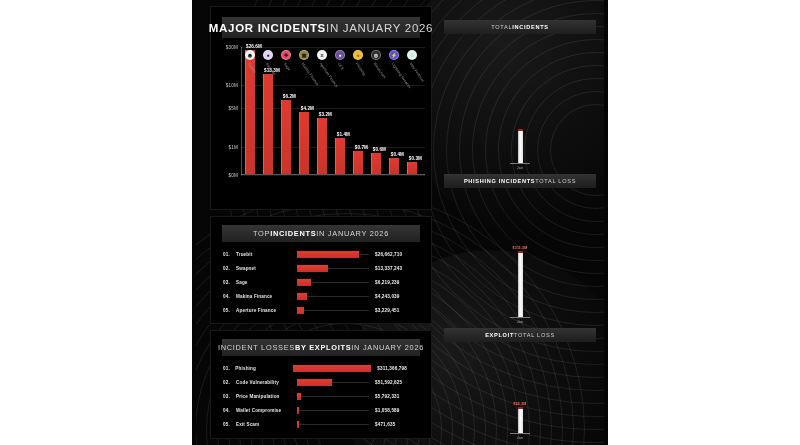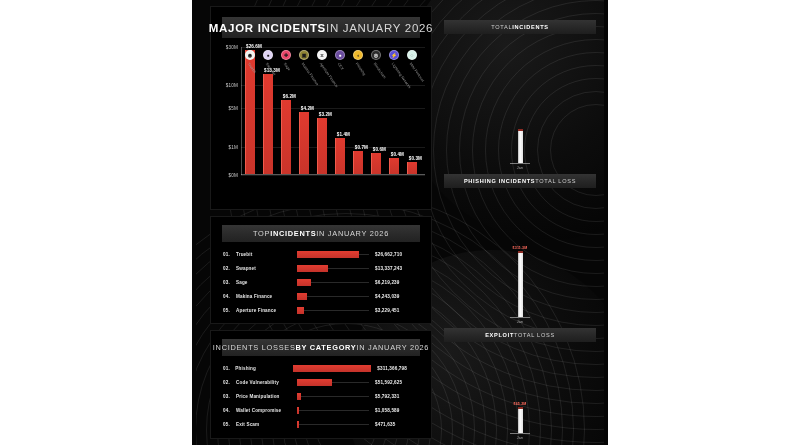--- a/index.html
+++ b/index.html
@@ -457,22 +457,22 @@
                 <div class="rtrack">
                   <div class="rbar" style="width: 7.44px;"></div>
                 </div>
                 <div class="rval">$3,229,451</div>
               </div>
             </div>
         </section>
 
         <section class="panel" id="panel-category">
           <div class="titlebar" id="tb-category">
-            <span class="t-light">INCIDENTS LOSSES </span>
-              <span class="t-strong">BY CATEGORY</span>
+            <span class="t-light">INCIDENT LOSSES </span>
+              <span class="t-strong">BY EXPLOITS</span>
               <span class="t-light"> IN JANUARY 2026</span>
           </div>
           <div class="rowlist" id="category-rows">
               <div class="rrow">
                 <div class="rrank">01.</div>
                 <div class="rname">Phishing</div>
                 <div class="rtrack">
                   <div class="rbar" style="width: 78px;"></div>
                 </div>
                 <div class="rval">$311,366,798</div>

